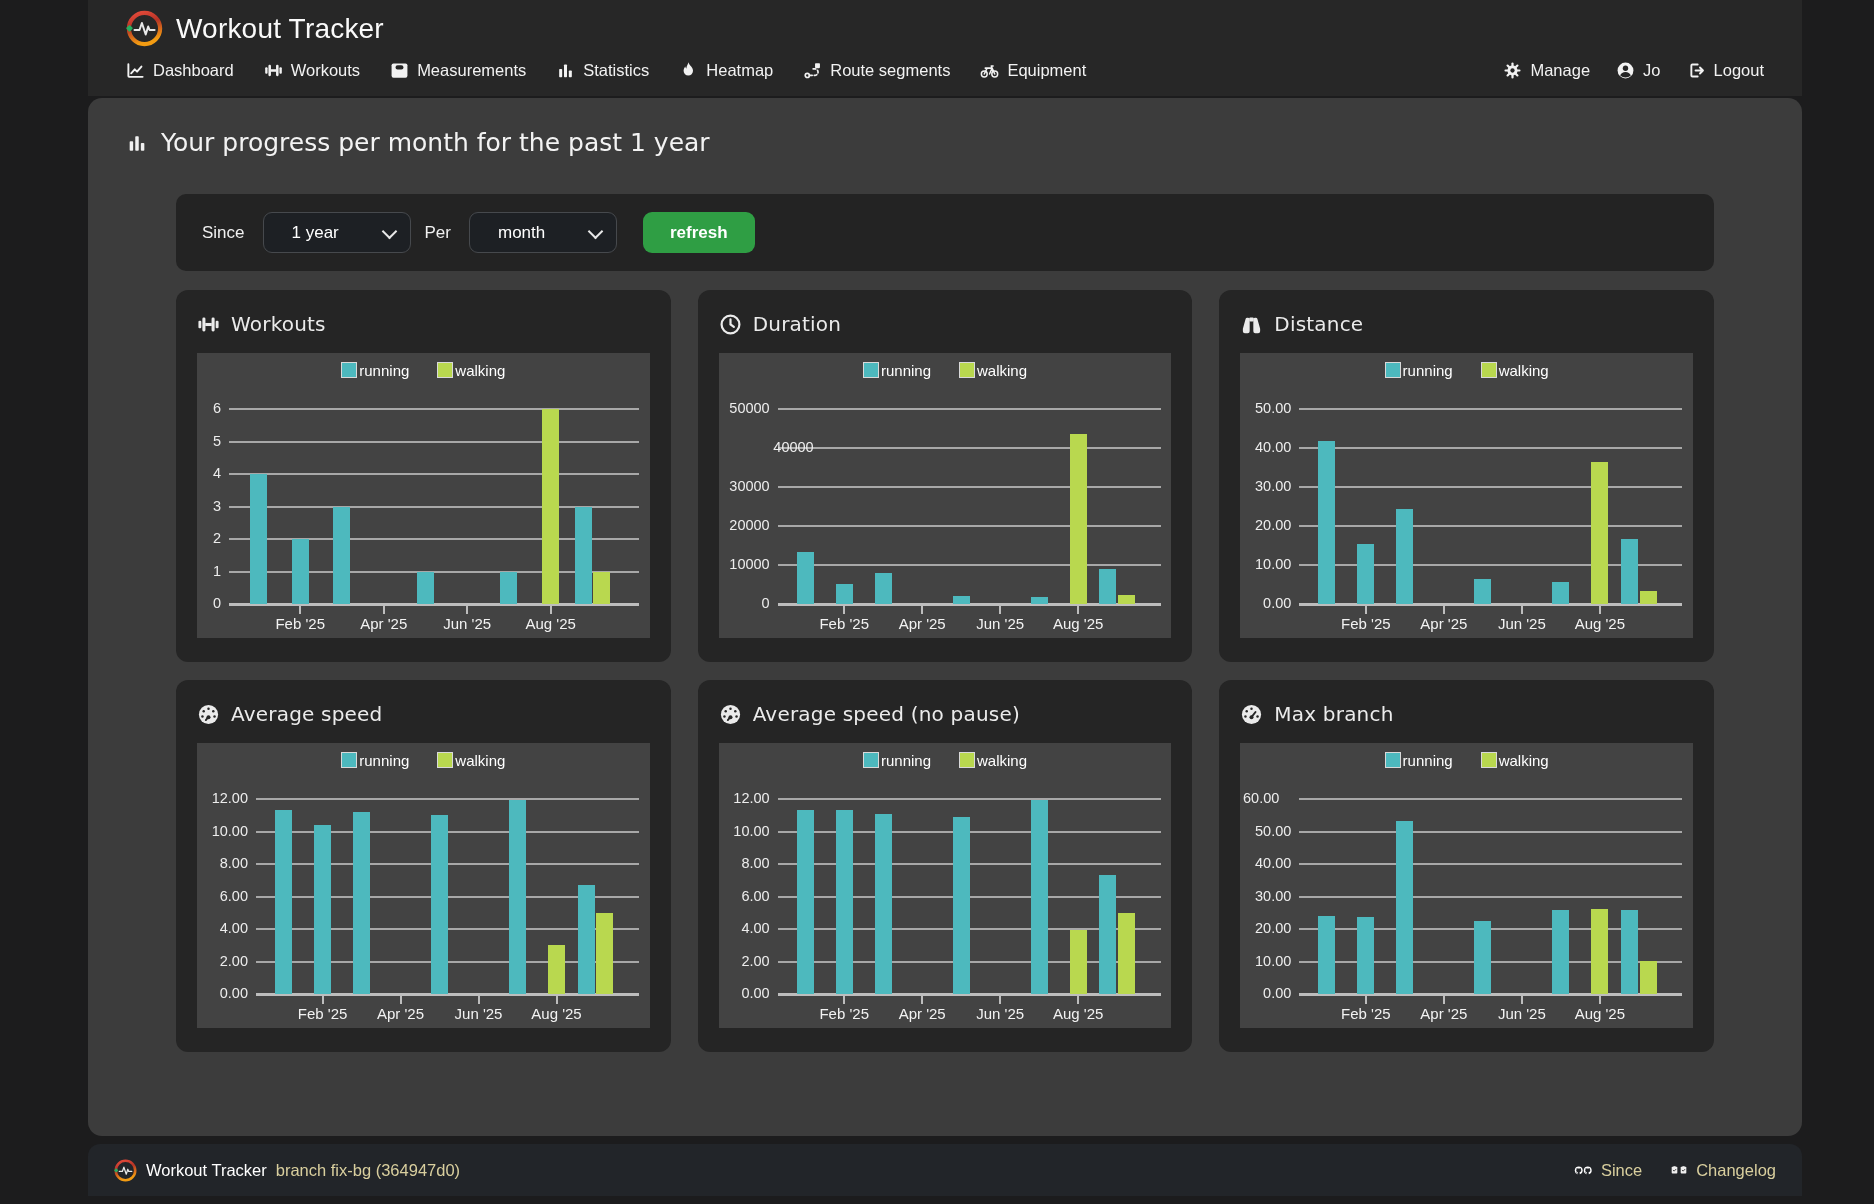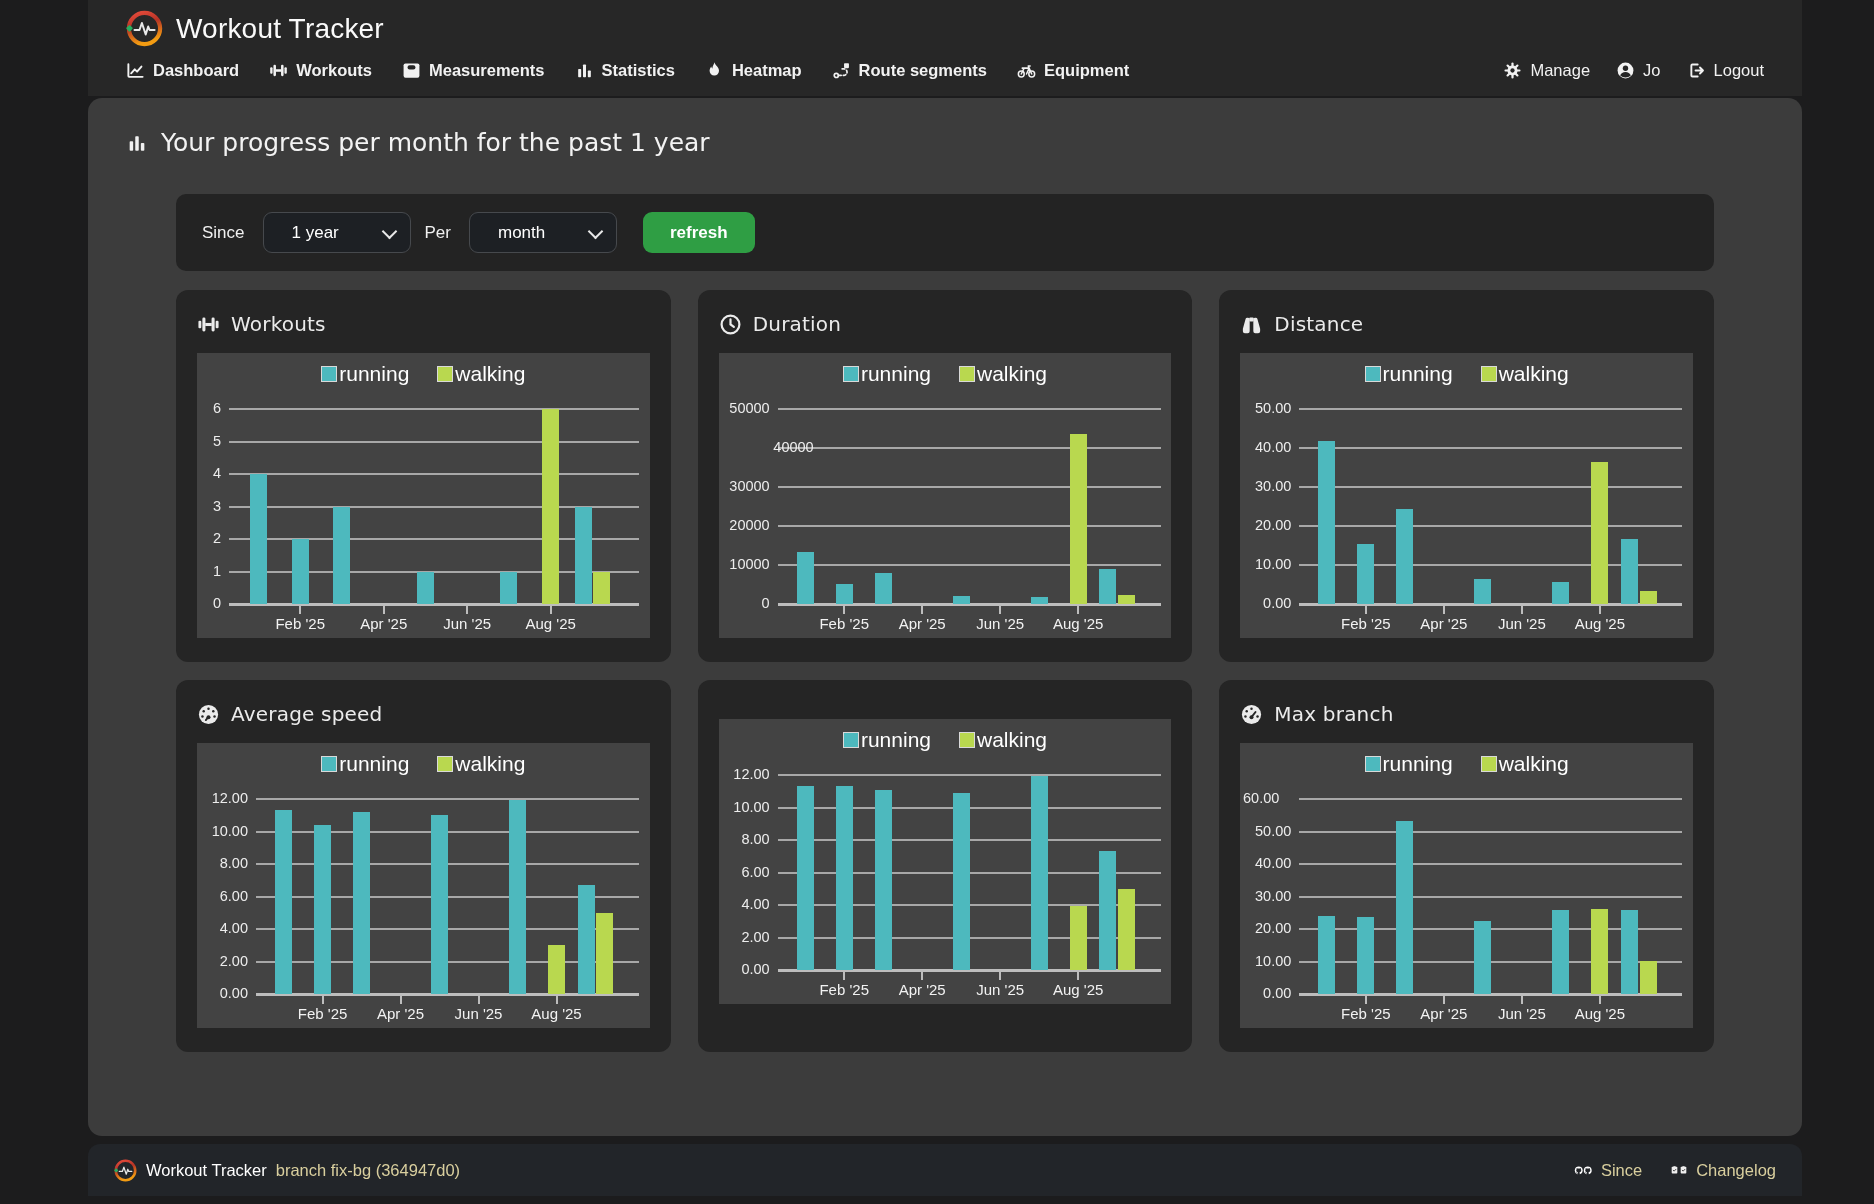--- a/index.html
+++ b/index.html
@@ -44,21 +44,21 @@
     font-family:"Liberation Sans",sans-serif;}
 
   
   .charts-grid{margin:19px 88px 0;display:grid;grid-template-columns:repeat(3,1fr);gap:18px 27px;}
   .chart-card{background:#252525;border-radius:12px;padding:22px 21px 24px;}
   .card-head{display:flex;align-items:center;gap:11px;color:#ebebeb;
     font-family:"DejaVu Sans",sans-serif;font-size:20px;letter-spacing:.2px;}
   .card-head svg{width:23px;height:23px;flex:0 0 auto;}
   .plot{position:relative;background:#434343;margin-top:17px;height:285px;overflow:hidden;}
   .legend{position:absolute;top:9px;left:0;right:0;display:flex;justify-content:center;gap:28px;}
-  .leg-item{display:flex;align-items:center;font-size:21px;color:#fff;cursor:pointer;}
+  .leg-item{display:flex;align-items:flex-start;font-size:15px;color:#fff;cursor:pointer;}
   .leg-swatch{width:16px;height:16px;border:1px solid #d9d9d9;margin-right:2px;box-sizing:border-box;}
   .gridline{position:absolute;height:2px;background:#a8a8a8;}
   .axisline{position:absolute;height:2.5px;background:#bdbdbd;}
   .y-label{position:absolute;font-size:14.5px;color:#ededed;text-align:right;}
   .x-tick{position:absolute;width:2px;height:8px;background:#bdbdbd;}
   .x-label{position:absolute;font-size:15px;color:#f2f2f2;transform:translateX(-50%);white-space:nowrap;}
   .bar{position:absolute;width:17px;}
 
   
   footer{background:#222529;border-radius:12px 12px 0 0;margin-top:8px;
@@ -87,21 +87,21 @@
               </linearGradient>
             </defs>
             <circle cx="18.5" cy="18.5" r="15.6" fill="none" stroke="url(#lg1)" stroke-width="4.2"></circle>
             <rect x="1" y="15.8" width="5" height="5" rx="1" fill="#27ae60" transform="rotate(45 3.5 18.3)"></rect>
             <path d="M8.5 20h5l2.4-7 3.8 11.5 2.5-8 1.4 3.5h5" fill="none" stroke="#e9e9e9" stroke-width="2" stroke-linecap="round" stroke-linejoin="round"></path>
           </svg>
         </span>
       <span class="app-title">Workout Tracker</span>
     </div>
     <nav class="nav-row">
-      <span id="nav-left" style="display:flex;gap:30px;font-weight:bold;">
+      <span id="nav-left" style="display:flex;gap:30px;">
           <a class="nav-item">
             <span style="display: inline-flex; width: 19px; height: 19px;">
               <svg viewBox="0 0 24 24">
                 <path d="M3 4v15a1 1 0 0 0 1 1h17" fill="none" stroke="currentColor" stroke-width="2.4" stroke-linecap="round"></path>
                 <path d="M6.5 15.5l4.5-5 3 3 5.5-6.5" fill="none" stroke="currentColor" stroke-width="2.4" stroke-linecap="round" stroke-linejoin="round"></path>
               </svg>
             </span>
             <span>Dashboard</span>
           </a>
           <a class="nav-item">
@@ -446,20 +446,37 @@
             <div class="bar" style="background: rgb(77, 185, 190); left: 117.065px; top: 82px; height: 169px;"></div>
             <div class="bar" style="background: rgb(77, 185, 190); left: 156.055px; top: 69px; height: 182px;"></div>
             <div class="bar" style="background: rgb(77, 185, 190); left: 234.034px; top: 72.25px; height: 178.75px;"></div>
             <div class="bar" style="background: rgb(77, 185, 190); left: 312.012px; top: 56.8125px; height: 194.187px;"></div>
             <div class="bar" style="background: rgb(185, 216, 79); left: 351.002px; top: 202.25px; height: 48.75px;"></div>
             <div class="bar" style="background: rgb(77, 185, 190); left: 380.741px; top: 142.125px; height: 108.875px;"></div>
             <div class="bar" style="background: rgb(185, 216, 79); left: 399.241px; top: 169.75px; height: 81.25px;"></div>
           </div>
         </div>
         <div class="chart-card">
+          <div class="card-head">
+            <span style="display: inline-flex; width: 23px; height: 23px;">
+              <svg viewBox="0 0 24 24">
+                <circle cx="12" cy="12" r="10" fill="currentColor"></circle>
+                <g fill="#262626">
+                  <circle cx="12" cy="6" r="1.3"></circle>
+                  <circle cx="7" cy="8.6" r="1.3"></circle>
+                  <circle cx="17" cy="8.6" r="1.3"></circle>
+                  <circle cx="5.7" cy="14.2" r="1.3"></circle>
+                  <circle cx="18.3" cy="14.2" r="1.3"></circle>
+                </g>
+                <path d="M12 14.6l-2.8 3.2" stroke="#262626" stroke-width="2" stroke-linecap="round"></path>
+                <circle cx="12" cy="14.8" r="2.1" fill="#262626"></circle>
+              </svg>
+            </span>
+            <span class="card-title">Average speed (no pause)</span>
+          </div>
           <div class="plot">
             <div class="legend">
               <span class="leg-item">
                 <span class="leg-swatch" style="background: rgb(77, 185, 190);"></span>
                 <span>running</span>
               </span>
               <span class="leg-item">
                 <span class="leg-swatch" style="background: rgb(185, 216, 79);"></span>
                 <span>walking</span>
               </span>

